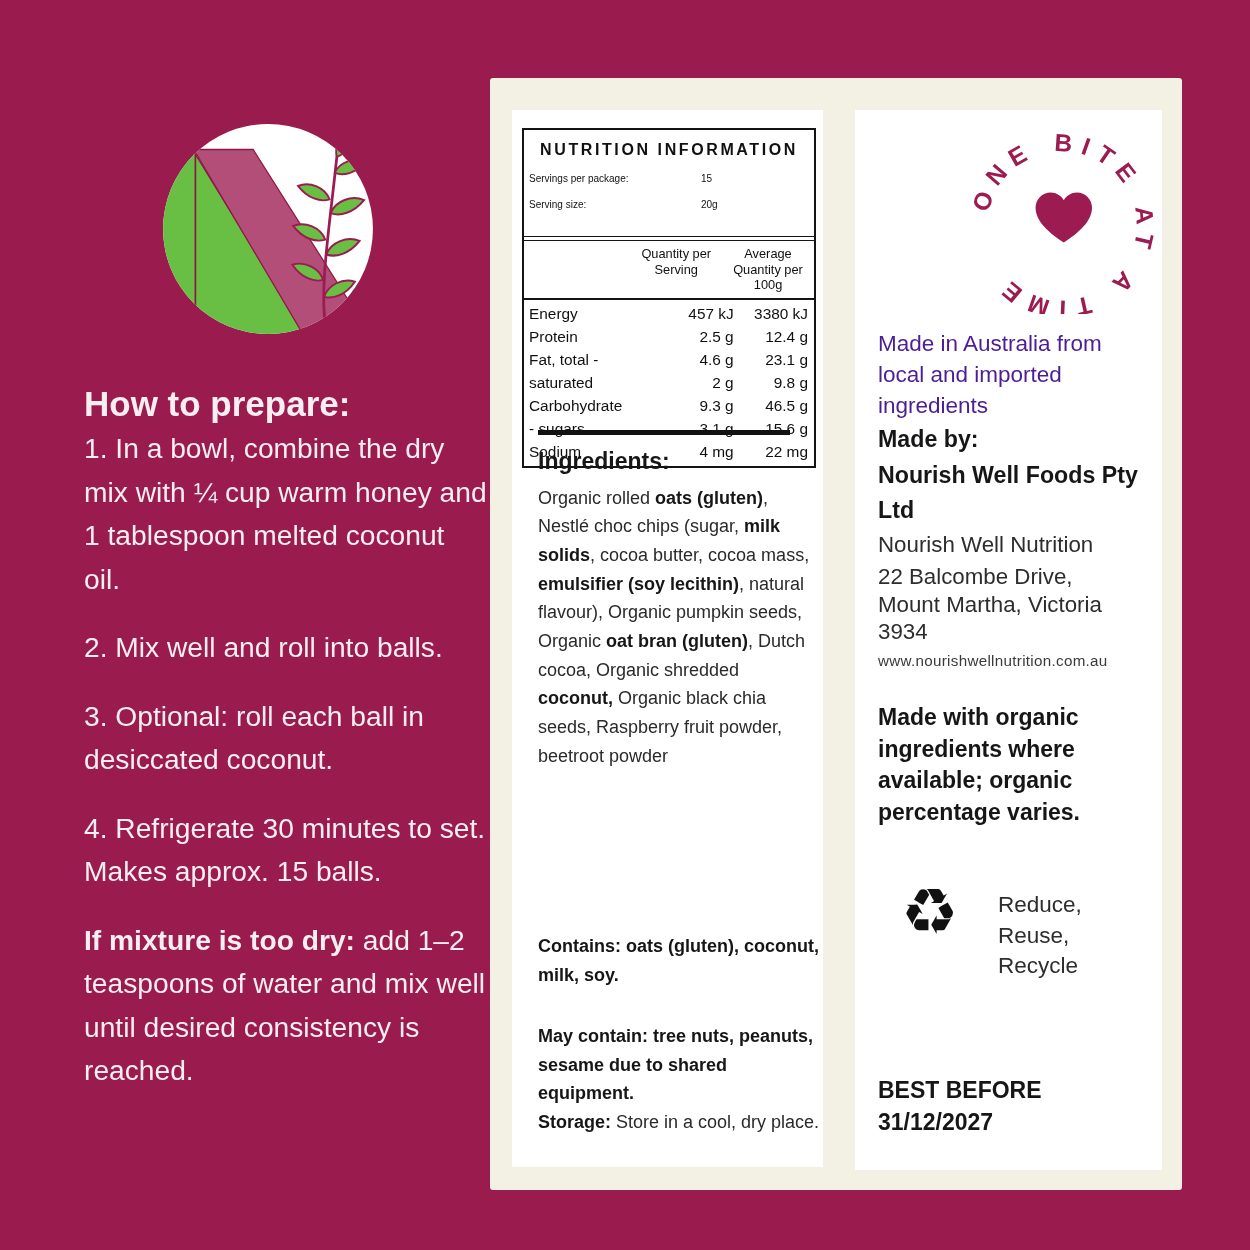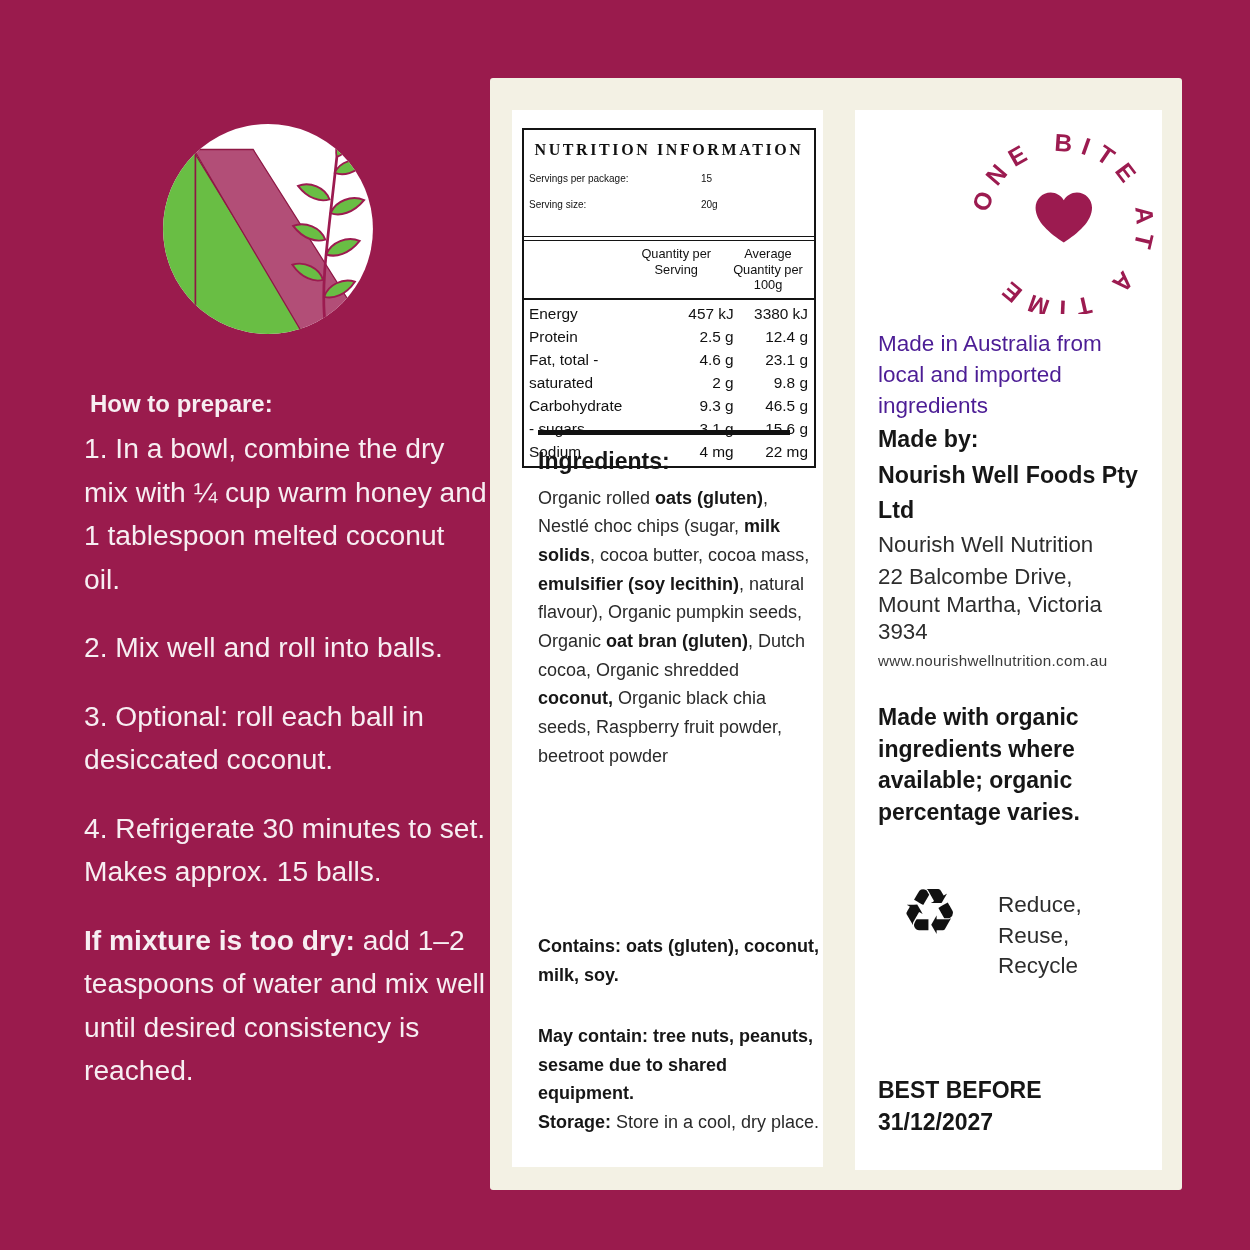--- a/index.html
+++ b/index.html
@@ -20,21 +20,21 @@
   .card2{left:855px;top:110px;width:307px;height:1060px;}
 
   
   .ntable{
     left:10px;top:18px;width:294px;
     border:2.5px solid #141414;color:#111;
     box-sizing:border-box;
   }
   .nt-title{
     text-align:center;font-weight:bold;font-size:16px;
-    letter-spacing:2.6px;padding:11px 0 7px 0;font-family:Liberation Serif, serif;
+    letter-spacing:2.6px;padding:11px 0 7px 0;
   }
   .nt-row{
     display:grid;grid-template-columns:172px 1fr;
     font-size:10px;line-height:26px;padding:0 0 0 5px;
   }
   .nt-row.ssize{border-bottom:1.5px solid #141414;padding-bottom:18px;}
   .nt-head{
     display:grid;grid-template-columns:36% 33% 31%;
     border-top:1.5px solid #141414;border-bottom:2.5px solid #141414;
     margin-top:3px;padding:5px 0 5px 0;
@@ -79,21 +79,21 @@
   .website{left:23px;top:542px;font-size:15.2px;letter-spacing:.3px;color:#3a3a3a;}
   .organic{left:23px;top:592px;width:238px;font-size:23px;font-weight:bold;line-height:31.5px;color:#161616;}
   .recycle-icon{left:46px;top:770px;font-size:64px;line-height:64px;color:#111;
     font-family:"DejaVu Sans",sans-serif;}
   .recycle-text{left:143px;top:780px;font-size:22.5px;line-height:30.5px;color:#2d2d2d;}
   .bb{left:23px;top:965px;font-size:23px;font-weight:bold;line-height:31.5px;color:#161616;}
 
   
   .brandlogo{left:162px;top:123px;}
   .prep{left:84px;top:382px;width:404px;color:var(--light_text,#F7EEF2);}
-  .prep-h{font-weight:bold;font-size:24px;line-height:43px;margin:0 0 2px 6px;}
+  .prep-h{font-weight:bold;font-size:35px;line-height:43px;margin:0 0 2px 0;}
   .prep p{margin:0 0 25px 0;font-size:28.2px;line-height:43.5px;font-weight:400;}
   .prep p.nogap{margin-bottom:0;}
   .prep .b{color:var(--light_text,#F7EEF2);}
 </style>
 </head>
 <body>
 
 <div class="abs cream"></div>
 
 <svg class="abs brandlogo" width="212" height="212" viewBox="0 0 200 200">

